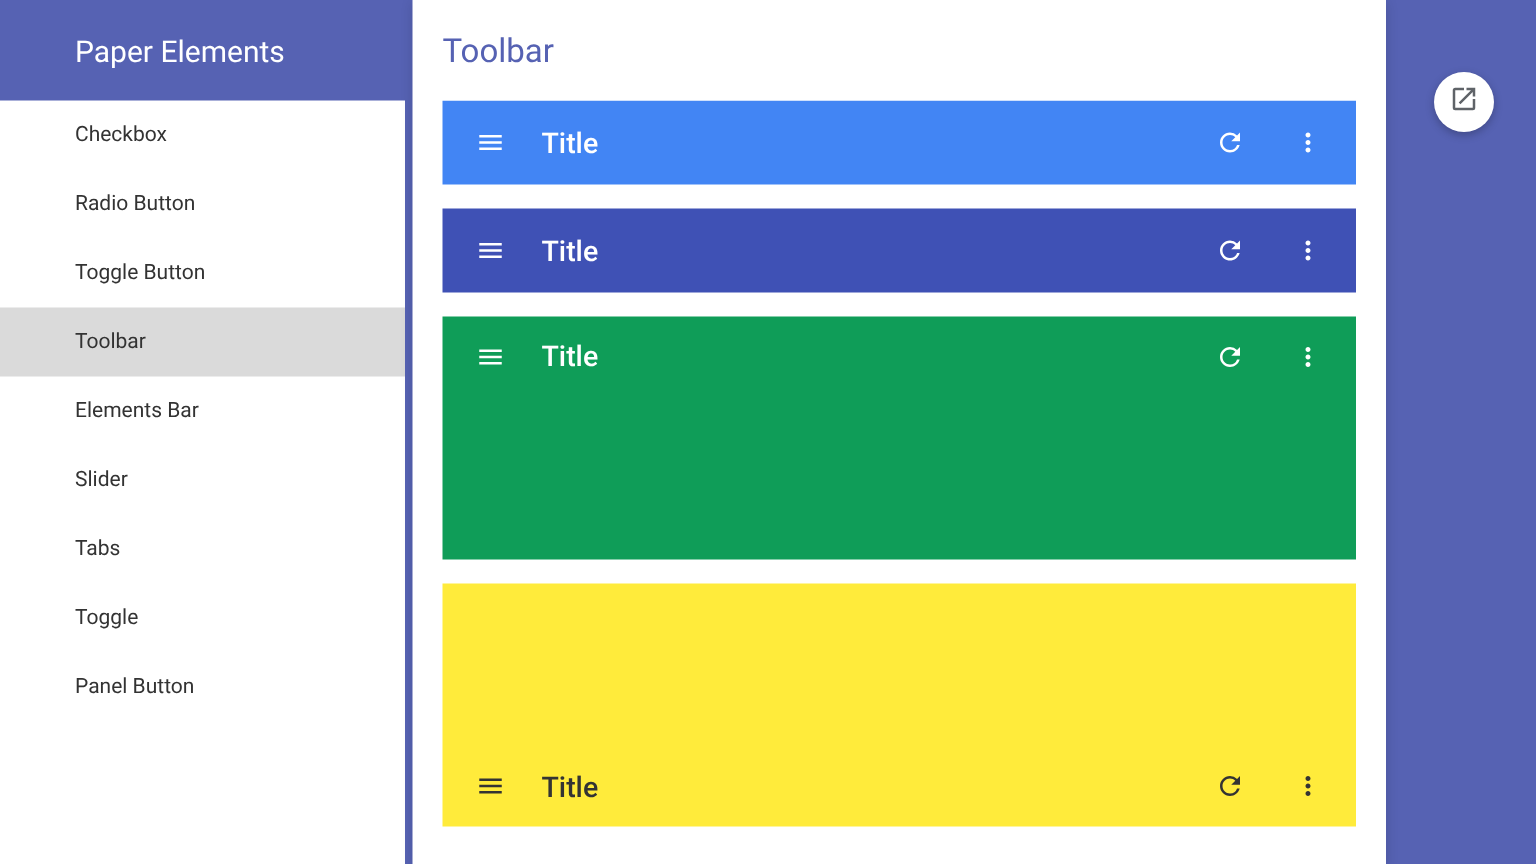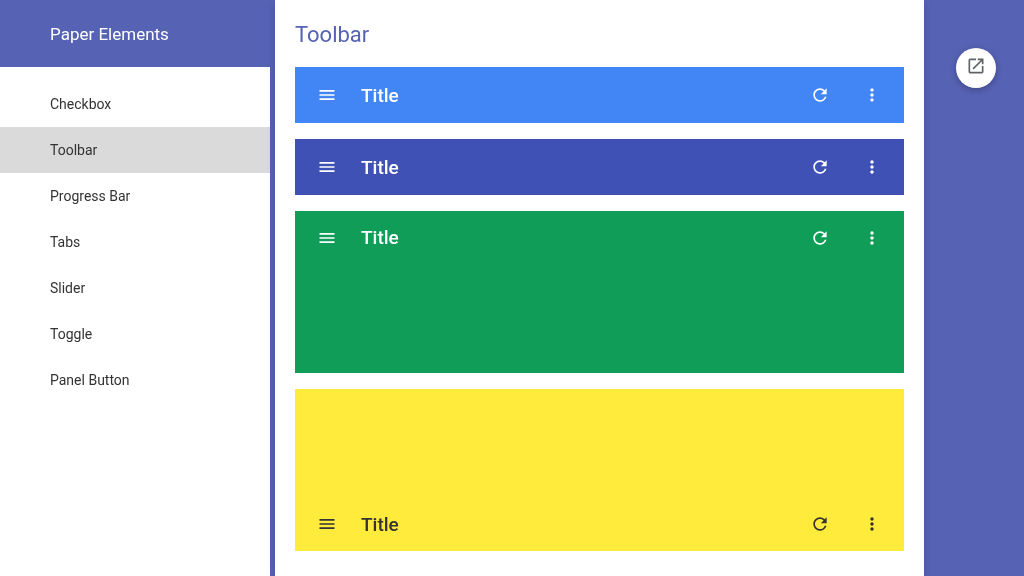--- a/index.html
+++ b/index.html
@@ -25,27 +25,26 @@
       display: flex;
       flex-direction: column;
     }
     .sidebar-header {
       background: #5662b3;
       color: #fff;
       height: 67px;
       display: flex;
       align-items: center;
       padding-left: 50px;
-      font-size: 17px;
+      font-size: 20px;
       font-weight: 400;
     }
     .sidebar-list {
       flex: 1;
       overflow-y: auto;
-      margin-top: 14px;
     }
     .sidebar-item {
       padding: 15px 0 15px 50px;
       font-size: 14px;
       color: #333;
       cursor: pointer;
     }
     .sidebar-item.active {
       background: #dadada;
     }
@@ -145,31 +144,37 @@
 
 <div class="app-container">
   <div class="sidebar">
     <div class="sidebar-header">
       <span>Paper Elements</span>
     </div>
     <div class="sidebar-list">
       <div class="sidebar-item">
         <span>Checkbox</span>
       </div>
+      <div class="sidebar-item">
+        <span>Radio Button</span>
+      </div>
+      <div class="sidebar-item">
+        <span>Toggle Button</span>
+      </div>
       <div class="sidebar-item active">
         <span>Toolbar</span>
       </div>
       <div class="sidebar-item">
-        <span>Progress Bar</span>
+        <span>Elements Bar</span>
+      </div>
+      <div class="sidebar-item">
+        <span>Slider</span>
       </div>
       <div class="sidebar-item">
         <span>Tabs</span>
-      </div>
-      <div class="sidebar-item">
-        <span>Slider</span>
       </div>
       <div class="sidebar-item">
         <span>Toggle</span>
       </div>
       <div class="sidebar-item">
         <span>Panel Button</span>
       </div>
     </div>
   </div>
 

